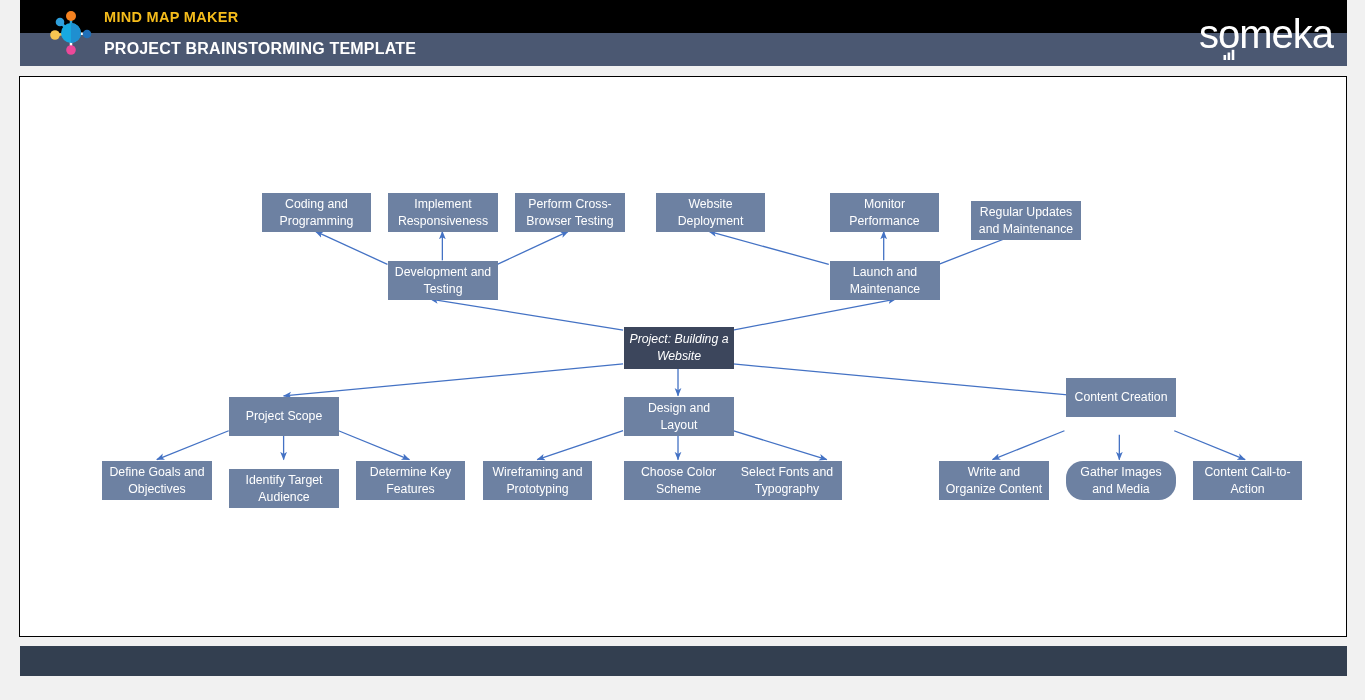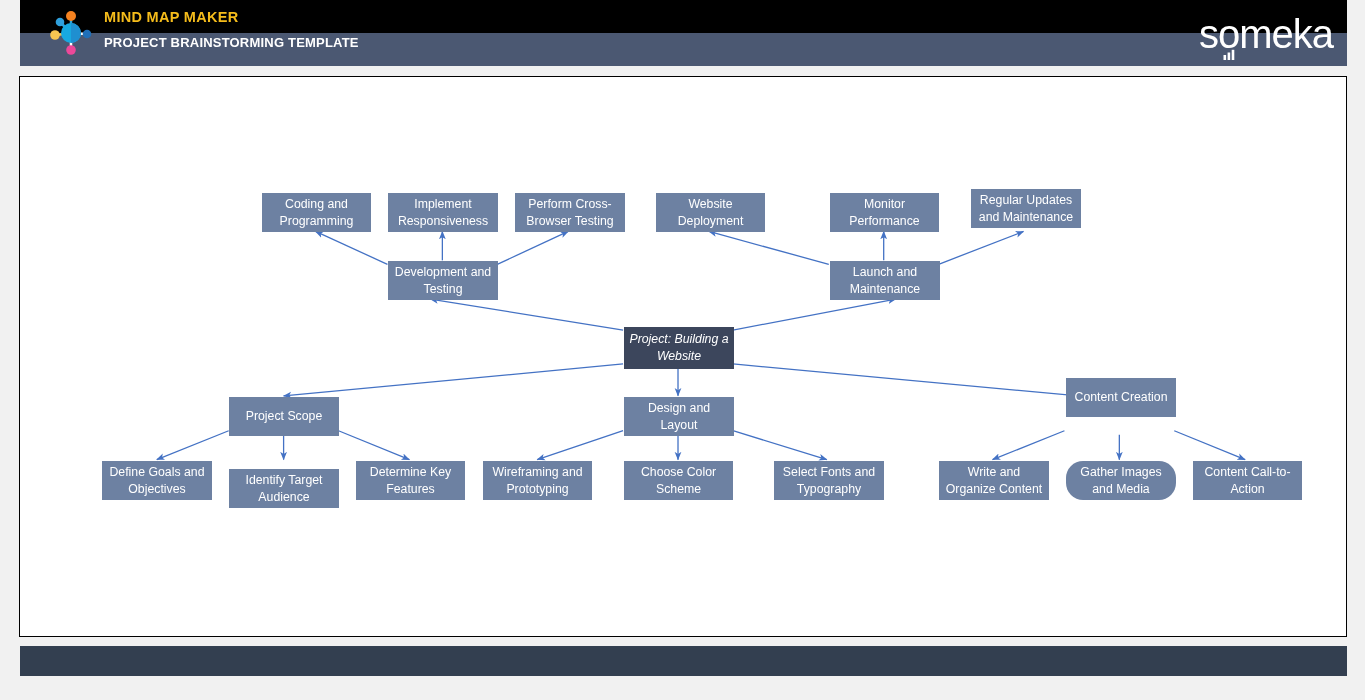--- a/index.html
+++ b/index.html
@@ -44,22 +44,22 @@
     font-size: 14.5px;
     font-weight: bold;
     letter-spacing: 0.3px;
     color: #f5bc1b;
     line-height: 14px;
     z-index: 5;
   }
   .doc-title {
     position: absolute;
     left: 84px;
-    top: 34px;
-    font-size: 13px;
+    top: 40px;
+    font-size: 16px;
     font-weight: bold;
     letter-spacing: 0.2px;
     color: #ffffff;
     line-height: 18px;
     z-index: 5;
   }
   .logo-mark {
     position: absolute;
     left: 22px;
     top: 4px;
@@ -223,21 +223,21 @@
       </div>
       <div class="node" style="left: 495px; top: 116px; width: 110px; height: 39px;">
         <span>Perform Cross-Browser Testing</span>
       </div>
       <div class="node" style="left: 636px; top: 116px; width: 109px; height: 39px;">
         <span>Website Deployment</span>
       </div>
       <div class="node" style="left: 810px; top: 116px; width: 109px; height: 39px;">
         <span>Monitor Performance</span>
       </div>
-      <div class="node" style="left: 951px; top: 112px; width: 110px; height: 39px;">
+      <div class="node" style="left: 951px; top: 124px; width: 110px; height: 39px;">
         <span>Regular Updates and Maintenance</span>
       </div>
       <div class="node" style="left: 209px; top: 320px; width: 110px; height: 39px;">
         <span>Project Scope</span>
       </div>
       <div class="node" style="left: 604px; top: 320px; width: 110px; height: 39px;">
         <span>Design and Layout</span>
       </div>
       <div class="node" style="left: 1046px; top: 301px; width: 110px; height: 39px;">
         <span>Content Creation</span>
@@ -250,21 +250,21 @@
       </div>
       <div class="node" style="left: 336px; top: 384px; width: 109px; height: 39px;">
         <span>Determine Key Features</span>
       </div>
       <div class="node" style="left: 463px; top: 384px; width: 109px; height: 39px;">
         <span>Wireframing and Prototyping</span>
       </div>
       <div class="node" style="left: 604px; top: 384px; width: 109px; height: 39px;">
         <span>Choose Color Scheme</span>
       </div>
-      <div class="node" style="left: 754px; top: 384px; width: 110px; height: 39px; justify-content: flex-end;">
+      <div class="node" style="left: 712px; top: 384px; width: 110px; height: 39px; justify-content: flex-end;">
         <span>Select Fonts and Typography</span>
       </div>
       <div class="node" style="left: 919px; top: 384px; width: 110px; height: 39px;">
         <span>Write and Organize Content</span>
       </div>
       <div class="node" style="left: 1046px; top: 384px; width: 110px; height: 39px; border-radius: 17px;">
         <span>Gather Images and Media</span>
       </div>
       <div class="node" style="left: 1173px; top: 384px; width: 109px; height: 39px;">
         <span>Content Call-to-Action</span>

